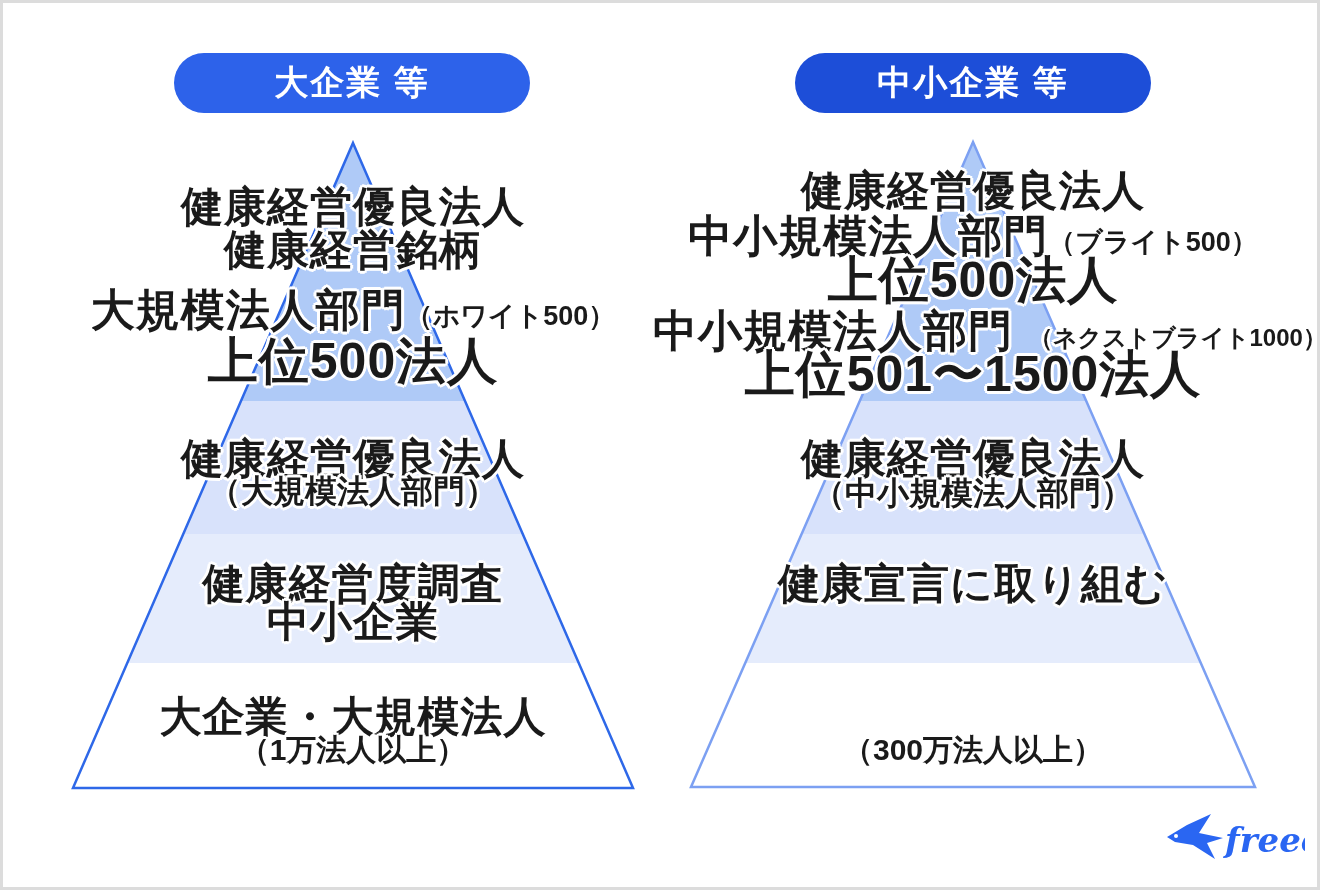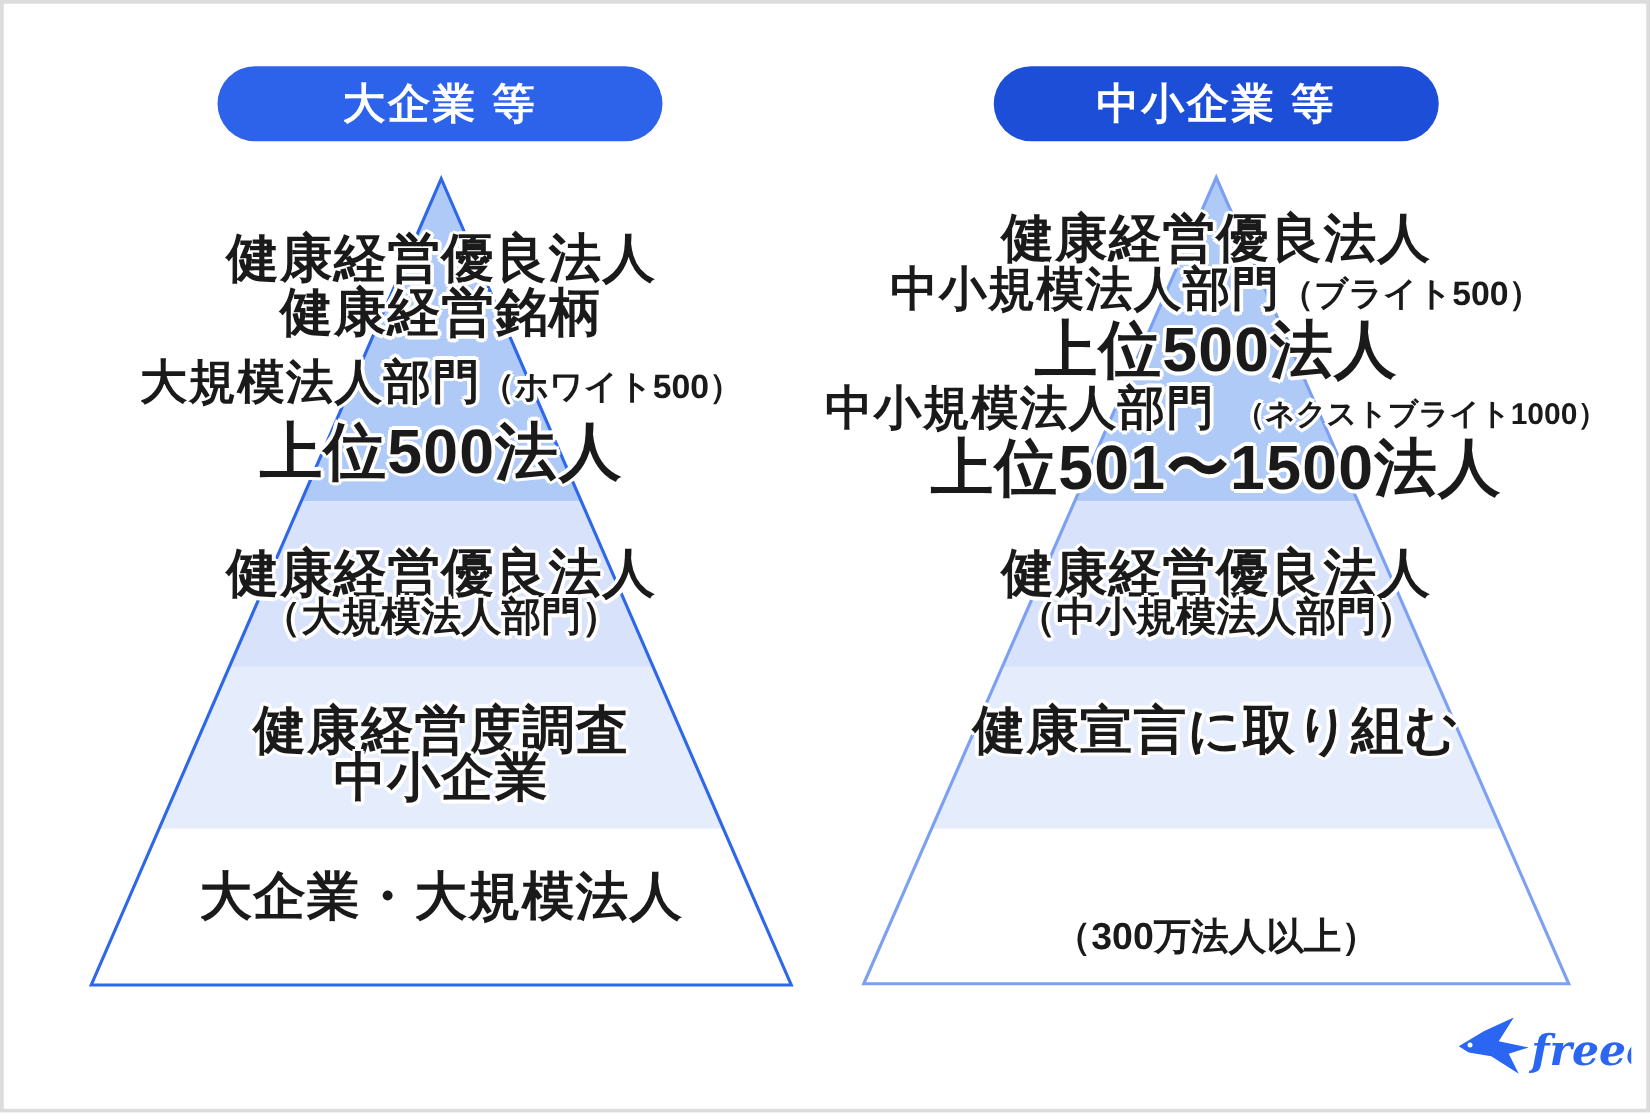--- a/index.html
+++ b/index.html
@@ -31,21 +31,21 @@
     white-space:nowrap;
     text-shadow:
       -2px -2px 0 #fff, 2px -2px 0 #fff, -2px 2px 0 #fff, 2px 2px 0 #fff,
       -3px 0 0 #fff, 3px 0 0 #fff, 0 -3px 0 #fff, 0 3px 0 #fff,
       -2px 0 1px #fff, 2px 0 1px #fff, 0 -2px 1px #fff, 0 2px 1px #fff;
   }
   .col-left{position:absolute;left:30px;top:0;width:640px;height:890px;}
   .col-right{position:absolute;left:650px;top:0;width:640px;height:890px;}
   .t42{font-size:50px;letter-spacing:1px;}
   .t36{font-size:42px;letter-spacing:1px;}
-  .t34{font-size:38px;letter-spacing:1px;}
+  .t34{font-size:44px;letter-spacing:1px;}
   .t32{font-size:32px;}
   .t30{font-size:30px;}
   .t27{font-size:27px;margin-top:47px;}
   .t24{font-size:24px;margin-left:16px;}
   .logo{position:absolute;left:1162px;top:806px;width:140px;height:58px;}
 </style>
 </head>
 <body>
 
 <div class="canvas">
@@ -89,26 +89,27 @@
 
   <div class="col-left">
     <div class="line t36" style="top:182px;">健康経営優良法人</div>
     <div class="line t36" style="top:225px;">健康経営銘柄</div>
     <div class="line" style="top:284px;">
       <span class="t34">大規模法人部門</span><span class="t27">（ホワイト500）</span>
     </div>
     <div class="line t42" style="top:332px;">上位500法人</div>
 
     <div class="line t36" style="top:434px;">健康経営優良法人</div>
-    <div class="line t32" style="top:474px;">（大規模法人部門）</div>
+    <div class="line t32" style="top:474px;font-family:Liberation Mono, monospace;">（大規模法人部門）</div>
 
     <div class="line t36" style="top:559px;">健康経営度調査</div>
     <div class="line t36" style="top:597px;">中小企業</div>
 
     <div class="line t36" style="top:692px;">大企業・大規模法人</div>
+    <div class="line t30" style="top:731px;">（1万法人以上）</div>
   </div>
 
   <div class="col-right">
     <div class="line t36" style="top:166px;">健康経営優良法人</div>
     <div class="line" style="top:210px;">
       <span class="t34">中小規模法人部門</span><span class="t27">（ブライト500）</span>
     </div>
     <div class="line t42" style="top:251px;">上位500法人</div>
     <div class="line" style="top:305px;">
       <span class="t34">中小規模法人部門</span><span class="t24">（ネクストブライト1000）</span>

